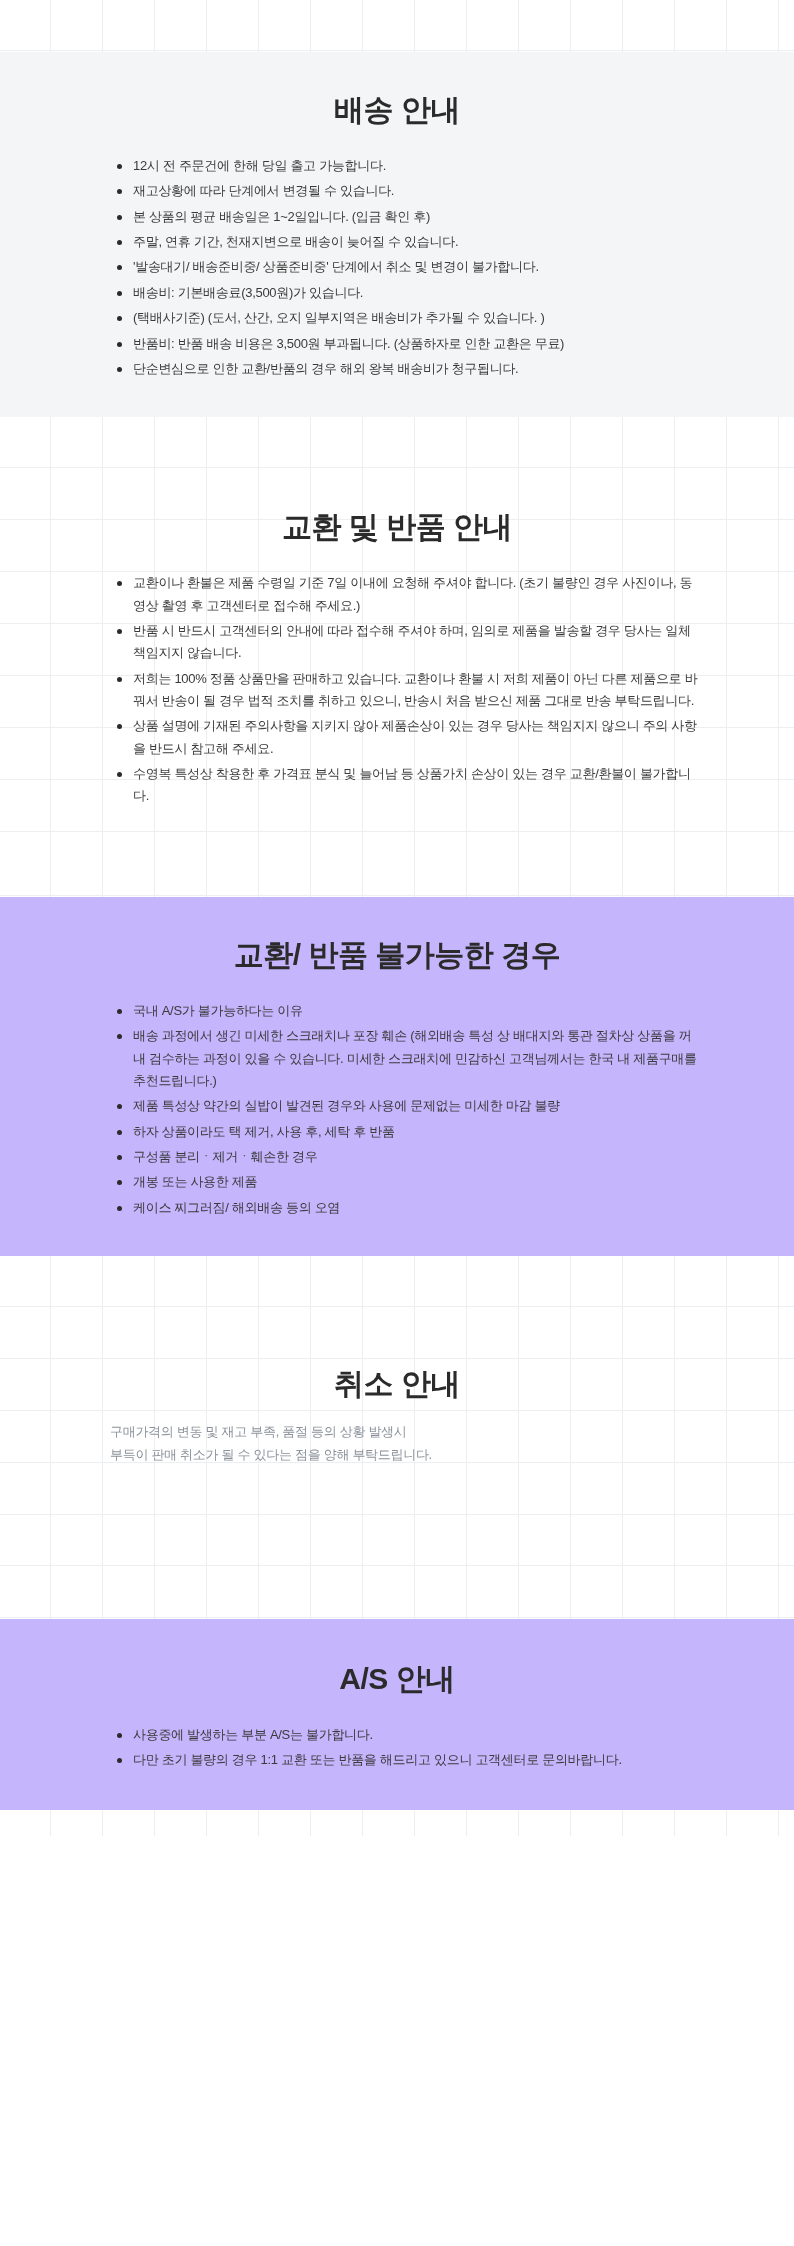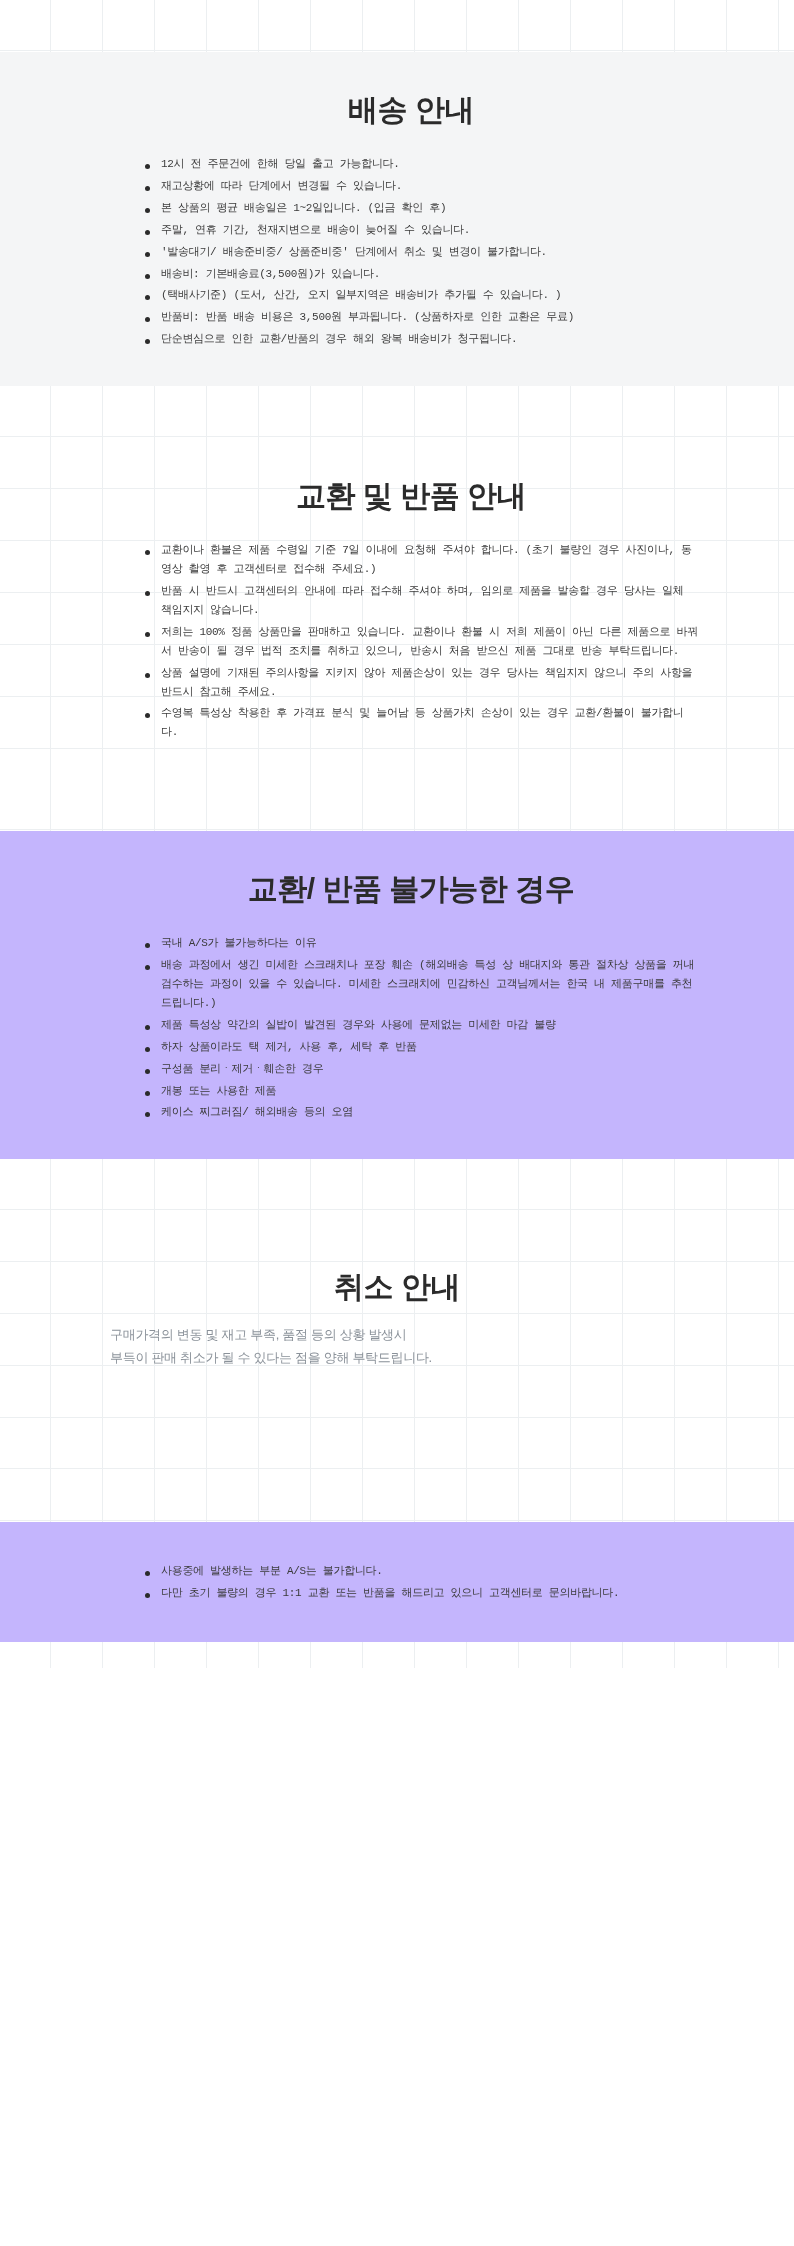--- a/index.html
+++ b/index.html
@@ -59,27 +59,26 @@
   h2.sec-title.small-gap {
     margin-bottom: 18px;
   }
   ul.bullets {
     margin: 0;
     padding: 0 0 0 22px;
     list-style: none;
   }
   ul.bullets > li {
     position: relative;
-    font-size: 11px;
+    font-size: 13px;
     line-height: 1.72;
     color: #3a3a3a;
     margin-bottom: 3px;
     padding-left: 16px;
     letter-spacing: -0.3px;
-    font-family: Liberation Mono, monospace;
   }
   ul.bullets > li::before {
     content: "";
     position: absolute;
     left: 0;
     top: 9px;
     width: 5px;
     height: 5px;
     border-radius: 50%;
     background: #2b2b2b;
@@ -94,21 +93,21 @@
   .spacer {
     height: 52px;
   }
   .spacer.tall {
     height: 104px;
   }
   .spacer.short {
     height: 26px;
   }
   
-  .inner-wide { padding-left: 95px; padding-right: 95px; margin-left: 28px; }
+  .inner-wide { padding-left: 95px; padding-right: 95px; }
 </style>
 </head>
 <body>
 
 <div class="page">
 
   <div class="spacer grid-band"></div>
 
   <section class="section sec-gray">
     <div class="section-inner inner-wide">
@@ -166,20 +165,21 @@
       <h2 class="sec-title small-gap">취소 안내</h2>
       <div class="centered-note" style="white-space:pre-line;">구매가격의 변동 및 재고 부족, 품절 등의 상황 발생시
 부득이 판매 취소가 될 수 있다는 점을 양해 부탁드립니다.</div>
     </div>
   </section>
 
   <div class="spacer tall grid-band"></div>
 
   <section class="section sec-blue">
     <div class="section-inner inner-wide" style="padding-top:40px;padding-bottom:36px;">
+      <h2 class="sec-title">A/S 안내</h2>
       <ul class="bullets">
         <li>사용중에 발생하는 부분 A/S는 불가합니다.</li>
         <li>다만 초기 불량의 경우 1:1 교환 또는 반품을 해드리고 있으니 고객센터로 문의바랍니다.</li>
       </ul>
     </div>
   </section>
 
   <div class="spacer short grid-band"></div>
 
 </div>

